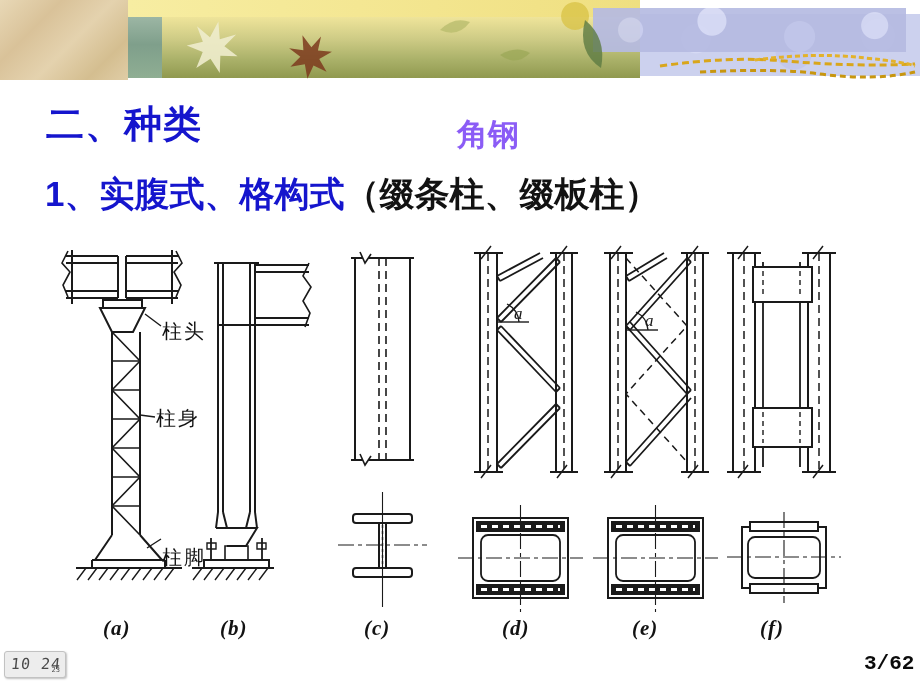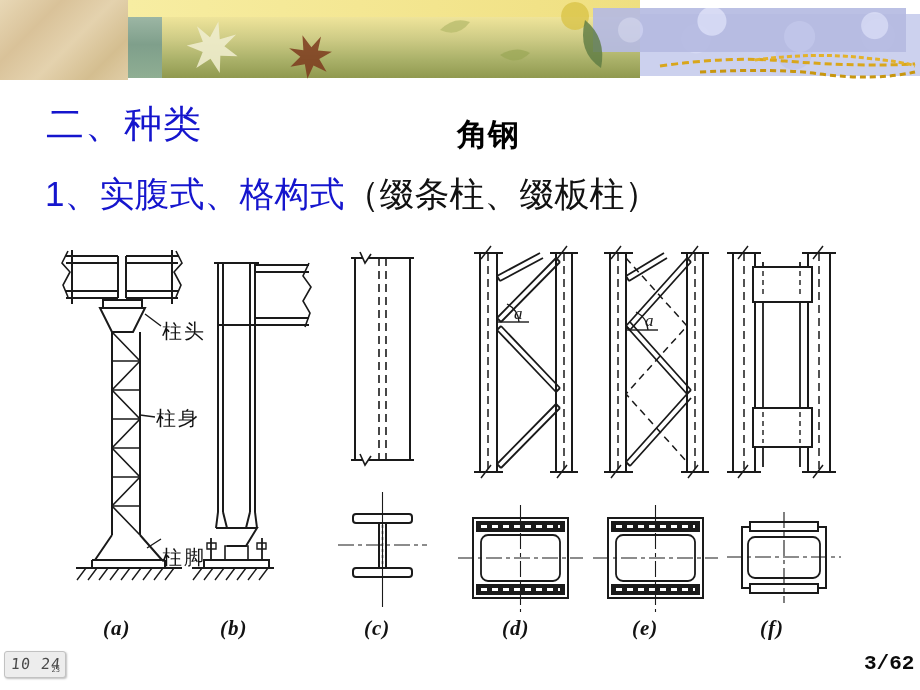--- a/index.html
+++ b/index.html
@@ -21,24 +21,24 @@
                radial-gradient(circle at 85% 35%,#d9ddf6 0 16px,transparent 17px),
                #ccd1ee;}
   .hdr-lav1{left:593px;top:8px;width:313px;height:44px;
     background:radial-gradient(circle at 12% 50%,#c9cdee 0 12px,transparent 13px),
                radial-gradient(circle at 38% 30%,#d5d9f4 0 14px,transparent 15px),
                radial-gradient(circle at 66% 65%,#c0c5e9 0 15px,transparent 16px),
                radial-gradient(circle at 90% 40%,#d2d6f2 0 13px,transparent 14px),
                #b6bbe2;opacity:.92;}
   .hdr-svg{left:0;top:0;width:920px;height:90px;}
   
-  .title{position:absolute;left:46px;top:99px;font-size:38px;font-weight:normal;
+  .title{position:absolute;left:46px;top:99px;font-size:38px;font-weight:bold;
          letter-spacing:1px;text-align:center;}
-  .mat-label{position:absolute;top:114px;font-size:31px;font-weight:600;color:#000000;}
-  .subtitle{position:absolute;left:45px;top:171px;font-size:35px;font-weight:normal;white-space:nowrap;}
+  .mat-label{position:absolute;top:114px;font-size:31px;font-weight:600;color:#8b5cf6;}
+  .subtitle{position:absolute;left:45px;top:171px;font-size:35px;font-weight:bold;white-space:nowrap;}
   .subtitle .black{color:#121212;}
   
   .part-label{position:absolute;font-size:20px;font-weight:normal;color:#121212;letter-spacing:2px;}
   .caption{position:absolute;top:616px;font-size:21px;font-weight:bold;font-style:italic;
            font-family:"Liberation Serif",serif;color:#121212;letter-spacing:1px;}
   
   .clock{position:absolute;left:4px;top:651px;width:60px;height:25px;background:#ededed;
          border:1px solid #c2c2c2;border-radius:3px;box-shadow:1px 1px 2px rgba(0,0,0,.25);
          color:#4a4a4a;font-family:"DejaVu Sans Mono",monospace;}
   .clock .t{position:absolute;left:6px;top:3px;font-size:15px;letter-spacing:1px;transform:skewX(-6deg);}

